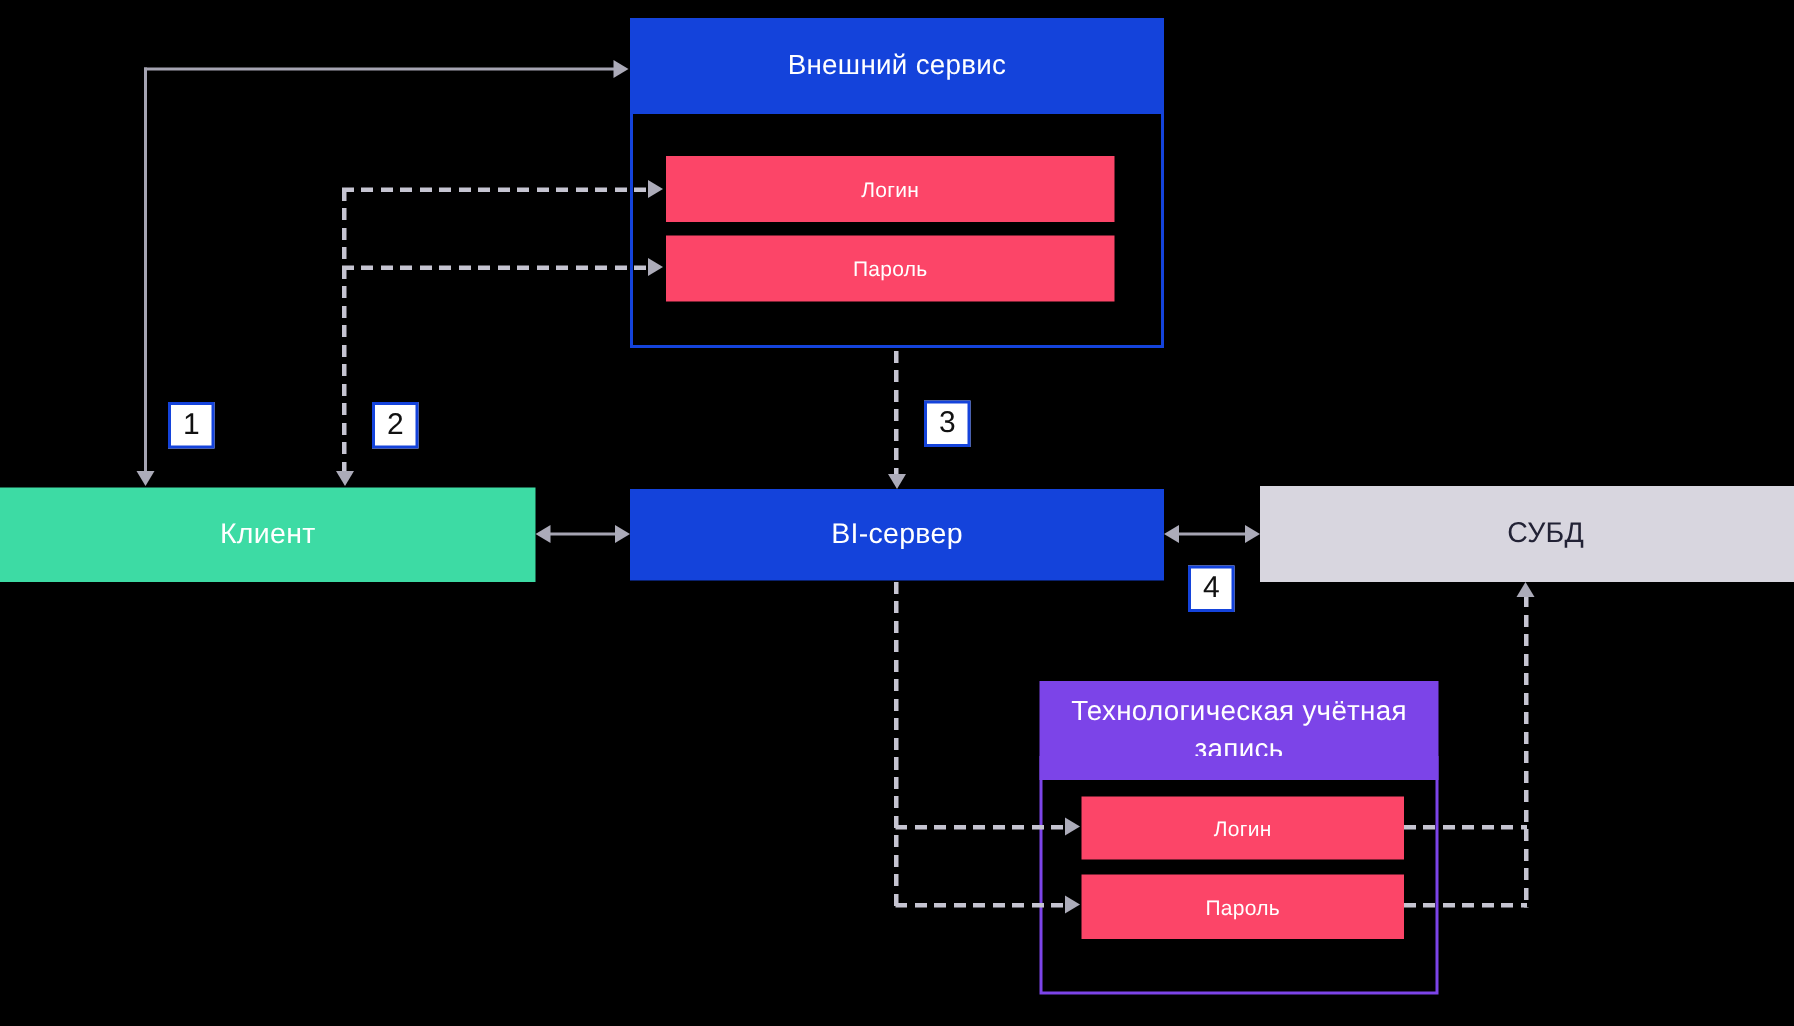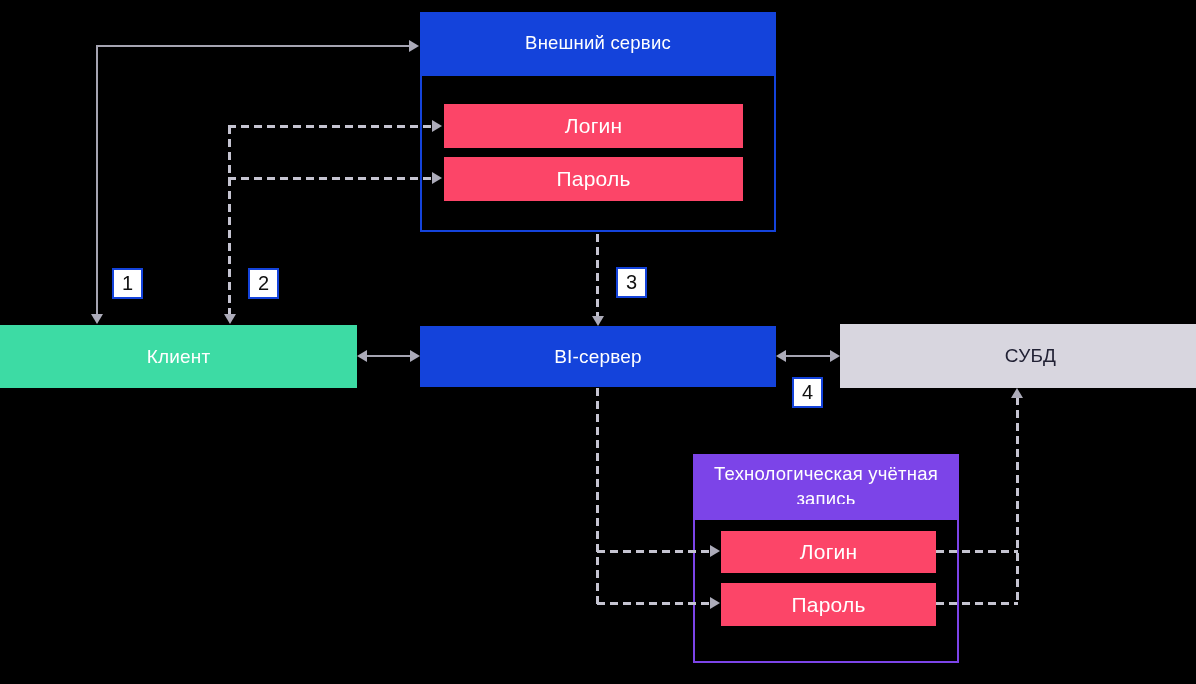--- a/index.html
+++ b/index.html
@@ -12,21 +12,21 @@
     position:relative;width:1196px;height:684px;background:var(--background);
     font-family:"Liberation Sans", sans-serif;overflow:hidden;
   }
   .box{position:absolute;display:flex;align-items:center;justify-content:center;
        font-size:19px;letter-spacing:.2px;color:var(--text-light);box-sizing:border-box;text-align:center;}
   .group{position:absolute;box-sizing:border-box;padding-left:44px;}
   .group .hdr{position:absolute;left:0;right:0;display:flex;align-items:center;justify-content:center;
        color:var(--text-light);font-size:18.5px;letter-spacing:.2px;line-height:1.35;text-align:center;box-sizing:border-box;}
   .group .bodyframe{position:absolute;left:0;right:0;box-sizing:border-box;background:transparent;}
   .chip{position:absolute;background:var(--pink);display:flex;align-items:center;justify-content:center;
-       color:var(--text-light);font-size:21px;letter-spacing:.2px;}
+       color:var(--text-light);font-size:14px;letter-spacing:.2px;}
   .badge{position:absolute;width:31px;height:31px;background:var(--badge-bg);
        border:2px solid var(--blue);box-sizing:border-box;display:flex;align-items:center;justify-content:center;
        color:#111;font-size:20px;}
   .hl{position:absolute;height:2px;background:var(--line);}
   .vl{position:absolute;width:2px;background:var(--line);}
   .hd{position:absolute;height:3px;background:repeating-linear-gradient(90deg,var(--dash) 0 8px,transparent 8px 13px);}
   .vd{position:absolute;width:3px;background:repeating-linear-gradient(180deg,var(--dash) 0 8px,transparent 8px 13px);}
   .ah{position:absolute;width:0;height:0;}
   .ah.right{border-top:6px solid transparent;border-bottom:6px solid transparent;border-left:10px solid var(--arrow);}
   .ah.left {border-top:6px solid transparent;border-bottom:6px solid transparent;border-right:10px solid var(--arrow);}

